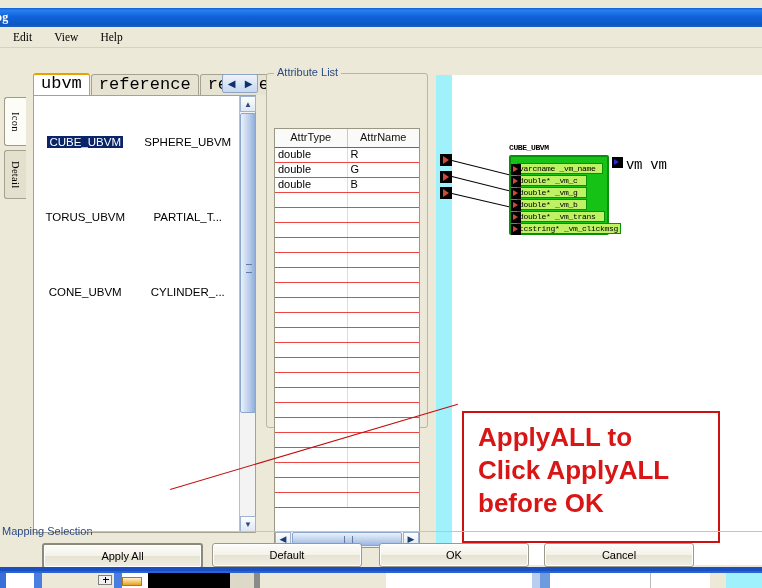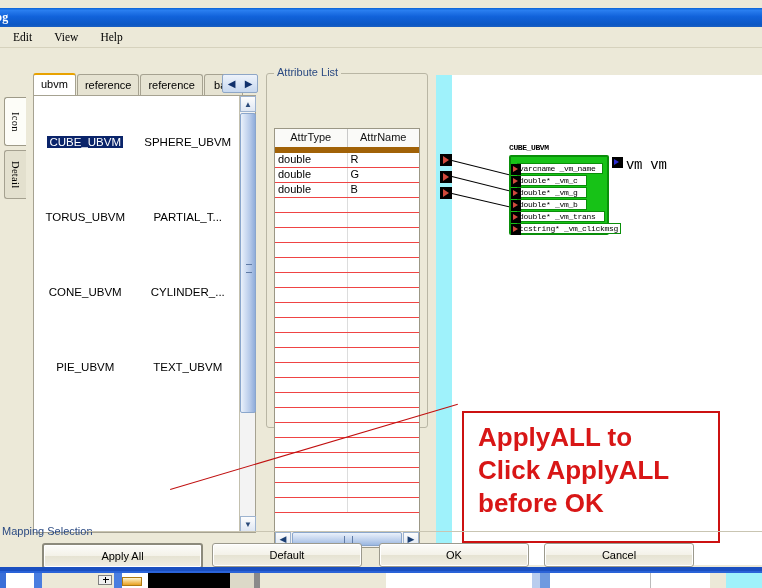--- a/index.html
+++ b/index.html
@@ -43,24 +43,24 @@
   .vtab span{
     writing-mode:vertical-rl;font-size:10.5px;
     font-family:"Liberation Serif", serif;
     letter-spacing:0.3px;
   }
 
   
   #palette{position:absolute;left:33px;top:25px;width:225px;height:460px;}
   .tabstrip{position:absolute;left:0;top:0;height:22px;display:flex;align-items:flex-end;}
   .tb{
-    height:18px;padding:2px 7px 0 7px;font-size:11px;
+    height:18px;padding:2px 7px 0 7px;font-size:17px;
     border:1px solid #a6a291;border-bottom:none;background:#e6e3d2;
     border-radius:3px 3px 0 0;margin-right:1px;line-height:16px;
-    font-family:Liberation Sans, sans-serif;
+    font-family:Liberation Mono, monospace;
     text-align:center;
   }
   .tb.sel{background:#fff;border-top:2px solid #e8a200;height:19px;padding-top:1px;}
   .tb.clip{width:30px;overflow:hidden;white-space:nowrap;padding-right:0;}
   .tabscroll{
     position:absolute;right:0;top:1px;width:34px;height:17px;
     background:linear-gradient(180deg,#eef3fb,#c7d8ef);
     border:1px solid #8ea6c6;border-radius:2px;
     display:flex;align-items:center;justify-content:space-around;
   }
@@ -101,21 +101,21 @@
     border:1px solid #b9b6a4;border-radius:3px;box-sizing:border-box;background:#ece9d8;
   }
   .gbxtitle{
     position:absolute;left:8px;top:0px;background:#ece9d8;padding:0 3px;
     font-size:11px;color:#2b4a82;z-index:2;
   }
   #attrtable{
     position:absolute;left:274px;top:80px;width:146px;height:420px;
     background:#fff;border:1px solid #9b9785;box-sizing:border-box;
   }
-  .thead{display:flex;height:18px;border-bottom:6px solid #a16207;background:#fafaf8;}
+  .thead{display:flex;height:18px;border-bottom:1px solid #a16207;background:#fafaf8;}
   .th{
     flex:1;text-align:center;font-size:11px;line-height:17px;color:#111;
   }
   .th:first-child{border-right:1px solid #c9c9c9;}
   .trow{display:flex;height:14px;border-bottom:1px solid #ef4444;}
   .td{flex:1;font-size:11px;line-height:13px;padding-left:3px;box-sizing:border-box;color:#000;}
   .td:first-child{border-right:1px solid #ddd;}
   .hscroll{
     position:absolute;left:0;bottom:0;width:144px;height:16px;background:#f0f0f0;
     display:flex;align-items:center;
@@ -150,21 +150,21 @@
   .wire{position:absolute;height:0;border-top:1px solid #000;transform-origin:0 0;}
   #block{
     position:absolute;left:73px;top:80px;width:96px;height:76px;
     background:#17c217;border:2px solid #0a8f0a;border-radius:2px;
   }
   #blocklabel{
     position:absolute;left:73px;top:68px;font-size:8px;font-weight:bold;
     font-family:"Liberation Mono", monospace;letter-spacing:-0.4px;color:#000;
   }
   .brow{
-    position:absolute;left:6px;height:11px;background:#ffffff;border:1px solid #0a8f0a;
+    position:absolute;left:6px;height:11px;background:#bef264;border:1px solid #0a8f0a;
     font-size:8px;font-family:"Liberation Mono", monospace;
     line-height:10px;white-space:nowrap;color:#000;letter-spacing:-0.3px;padding-left:1px;
     box-sizing:border-box;
   }
   .bport{position:absolute;left:-7px;top:0px;width:10px;height:11px;background:#000;}
   .bport .tri{position:absolute;left:2px;top:2px;width:0;height:0;
     border-left:5px solid #d04a3c;border-top:3.5px solid transparent;border-bottom:3.5px solid transparent;}
   #outport{position:absolute;left:176px;top:82px;width:11px;height:11px;background:#000;}
   #outport .tri{position:absolute;left:2px;top:2px;width:0;height:0;
     border-left:5px solid #2b2bd0;border-top:3.5px solid transparent;border-bottom:3.5px solid transparent;}
@@ -249,24 +249,20 @@
           <div class="gcell sel"><span>CUBE_UBVM</span></div>
           <div class="gcell"><span>SPHERE_UBVM</span></div>
         </div>
         <div class="grow">
           <div class="gcell"><span>TORUS_UBVM</span></div>
           <div class="gcell"><span>PARTIAL_T...</span></div>
         </div>
         <div class="grow">
           <div class="gcell"><span>CONE_UBVM</span></div>
           <div class="gcell"><span>CYLINDER_...</span></div>
-        </div>
-        <div class="grow">
-          <div class="gcell"><span>PIE_UBVM</span></div>
-          <div class="gcell"><span>TEXT_UBVM</span></div>
         </div>
         <div class="grow">
         </div>
       </div>
 
       <div class="vscroll">
         <div class="sbbtn">▲</div>
         <div class="sbthumb">
             <div class="grip"></div>
           </div>

